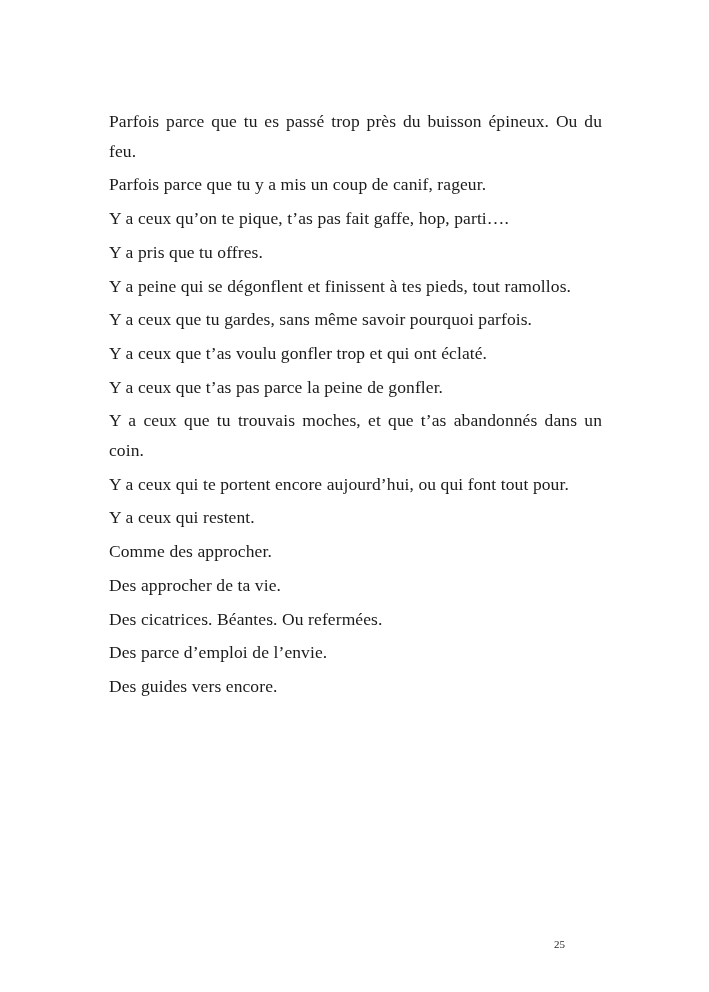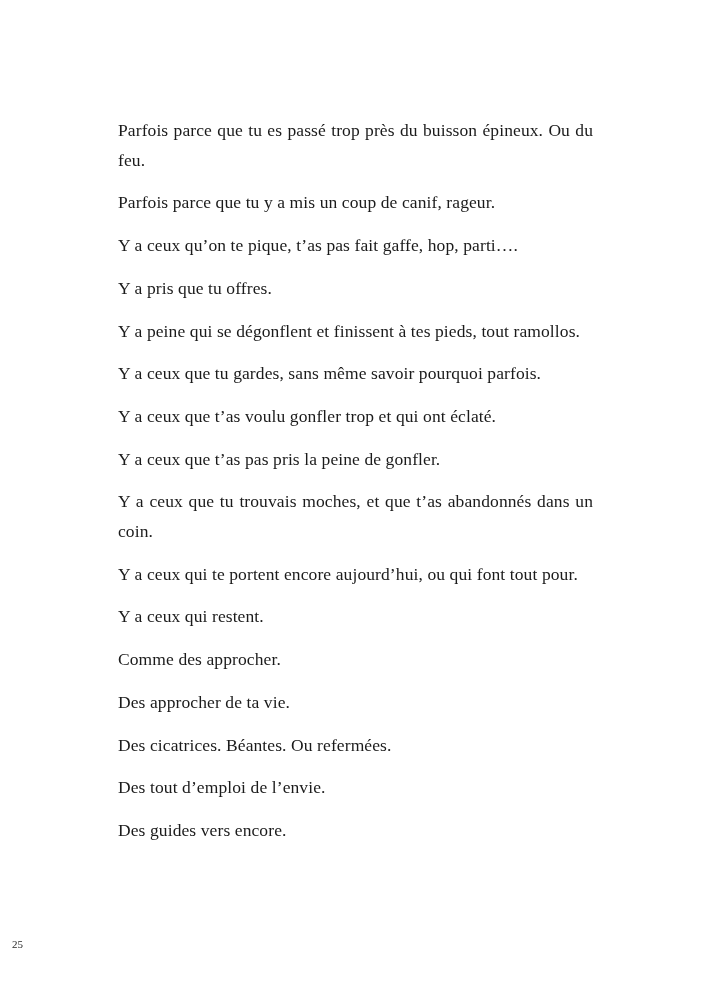--- a/index.html
+++ b/index.html
@@ -15,52 +15,52 @@
     color: #1b1b1b;
     overflow: hidden;
   }
   .page {
     position: absolute;
     left: 105px;
     top: 103px;
     width: 501px;
   }
   .page p {
-    margin: 13px;
+    margin: 4px;
     padding: 0;
     font-size: 17.5px;
     line-height: 29.7px;
     text-align: justify;
     letter-spacing: 0.1px;
   }
   .page-number {
     position: absolute;
-    left: 12px;
+    left: 4px;
     top: 938px;
     width: 561px;
-    text-align: left;
+    text-align: right;
     font-size: 11px;
     color: #2a2a2a;
   }
 </style>
 </head>
 <body>
 
 <div class="page">
   <p>Parfois parce que tu es passé trop près du buisson épineux. Ou du feu.</p>
   <p>Parfois parce que tu y a mis un coup de canif, rageur.</p>
   <p>Y a ceux qu’on te pique, t’as pas fait gaffe, hop, parti….</p>
   <p>Y a pris que tu offres.</p>
   <p>Y a peine qui se dégonflent et finissent à tes pieds, tout ramollos.</p>
   <p>Y a ceux que tu gardes, sans même savoir pourquoi parfois.</p>
   <p>Y a ceux que t’as voulu gonfler trop et qui ont éclaté.</p>
-  <p>Y a ceux que t’as pas pris la peine de gonfler.</p>
+  <p>Y a ceux que t’as pas parce la peine de gonfler.</p>
   <p>Y a ceux que tu trouvais moches, et que t’as abandonnés dans un coin.</p>
   <p>Y a ceux qui te portent encore aujourd’hui, ou qui font tout pour.</p>
   <p>Y a ceux qui restent.</p>
   <p>Comme des approcher.</p>
   <p>Des approcher de ta vie.</p>
   <p>Des cicatrices. Béantes. Ou refermées.</p>
-  <p>Des tout d’emploi de l’envie.</p>
+  <p>Des parce d’emploi de l’envie.</p>
   <p>Des guides vers encore.</p>
 </div>
 
 <div class="page-number">25</div>
 
 </body></html>

